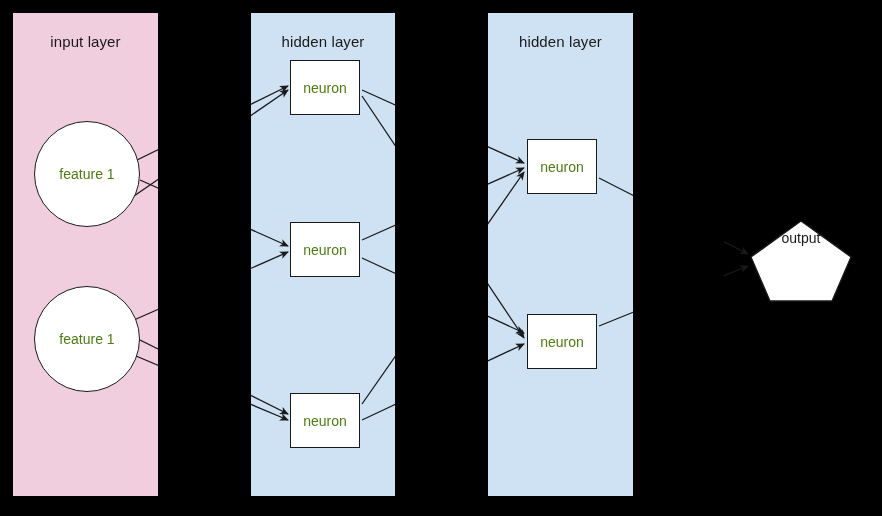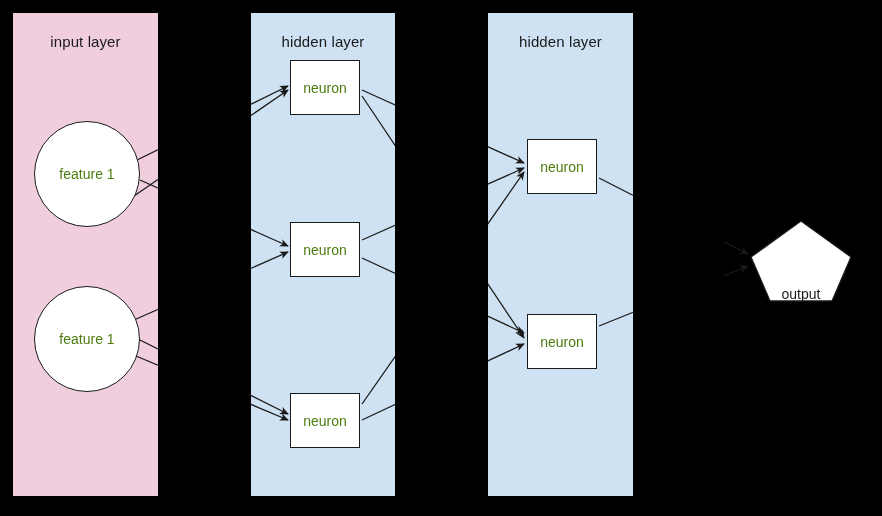--- a/index.html
+++ b/index.html
@@ -66,21 +66,21 @@
   }
   .node-label {
     font-size: 14px;
     color: #4d7c0f;
     line-height: 16px;
     white-space: nowrap;
   }
   .node-pentagon {
     position: absolute;
     display: flex;
-    align-items: flex-end;
+    align-items: flex-start;
     justify-content: center;
   }
   .pentagon-label {
     position: relative;
     z-index: 2;
     font-size: 14px;
     color: #1a1a1a;
     margin-top: 10px;
   }
   .pentagon-svg {

